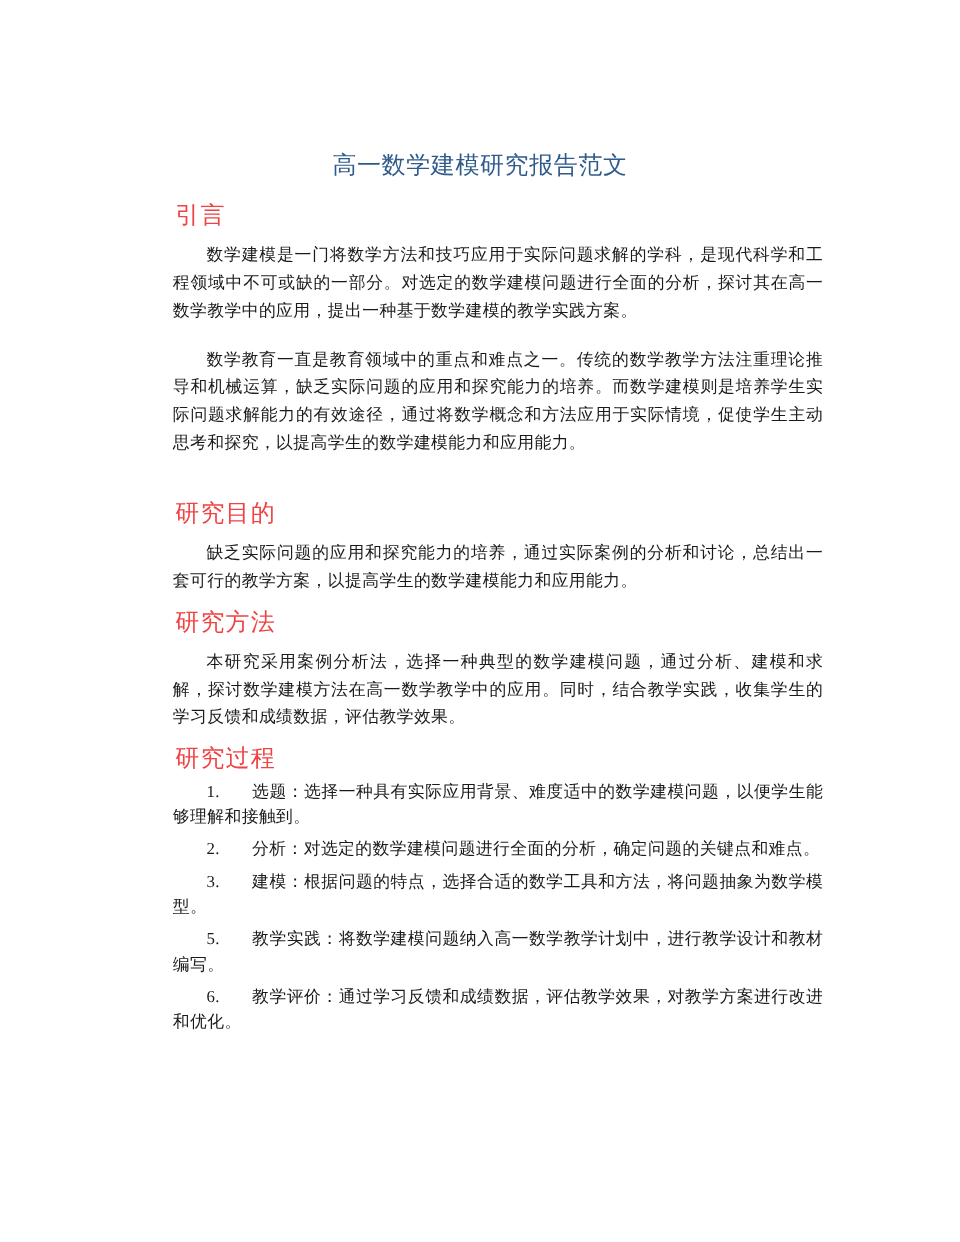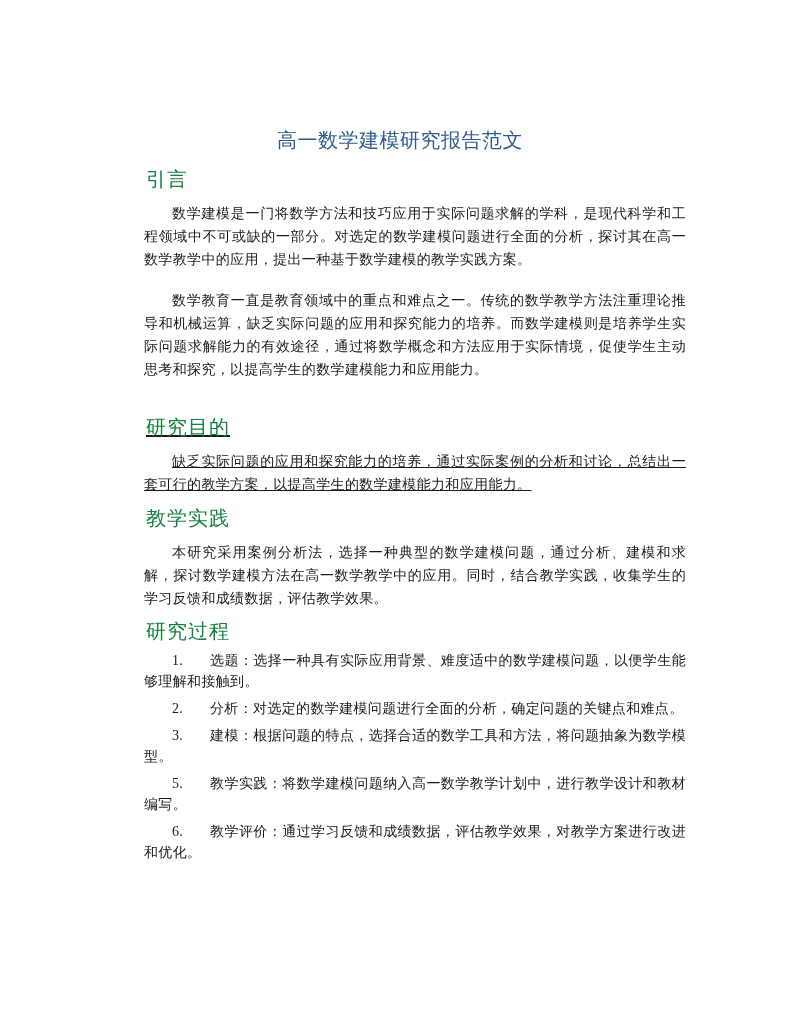--- a/index.html
+++ b/index.html
@@ -20,38 +20,38 @@
       left: 144px;
       top: 0;
       width: 542px;
     }
     .doc-title {
       position: absolute;
       top: 127px;
       left: 0;
       width: 512px;
       text-align: center;
-      font-family: Liberation Sans, sans-serif;
+      font-family: Liberation Mono, monospace;
       font-size: 20px;
       line-height: 26px;
       color: #2f5b8c;
       margin: 0;
       font-weight: normal;
       letter-spacing: 0.5px;
     }
     .section {
       position: absolute;
       left: 0;
       width: 542px;
     }
     .section-heading {
       font-family: "DejaVu Sans", "Liberation Sans", sans-serif;
       font-size: 20px;
       line-height: 26px;
-      color: #15803d;
+      color: #ef4444;
       margin: 0 0 0 2px;
       font-weight: normal;
       letter-spacing: 1px;
     }
     .para {
       margin: 10px 0 0 0;
       font-size: 14px;
       line-height: 23px;
       text-indent: 2em;
       text-align: justify;
@@ -86,27 +86,27 @@
 
   <div class="section" style="top:166px;">
     <h2 class="section-heading">引言</h2>
     <p class="para">数学建模是一门将数学方法和技巧应用于实际问题求解的学科，是现代科学和工程领域中不可或缺的一部分。对选定的数学建模问题进行全面的分析，探讨其在高一数学教学中的应用，提出一种基于数学建模的教学实践方案。</p>
   </div>
 
   <div class="section" style="top:279px;">
     <p class="para">数学教育一直是教育领域中的重点和难点之一。传统的数学教学方法注重理论推导和机械运算，缺乏实际问题的应用和探究能力的培养。而数学建模则是培养学生实际问题求解能力的有效途径，通过将数学概念和方法应用于实际情境，促使学生主动思考和探究，以提高学生的数学建模能力和应用能力。</p>
   </div>
 
-  <div class="section" style="top:414px;text-decoration:underline;">
+  <div class="section" style="top:414px;">
     <h2 class="section-heading">研究目的</h2>
     <p class="para">缺乏实际问题的应用和探究能力的培养，通过实际案例的分析和讨论，总结出一套可行的教学方案，以提高学生的数学建模能力和应用能力。</p>
   </div>
 
   <div class="section" style="top:505px;">
-    <h2 class="section-heading">教学实践</h2>
+    <h2 class="section-heading">研究方法</h2>
     <p class="para">本研究采用案例分析法，选择一种典型的数学建模问题，通过分析、建模和求解，探讨数学建模方法在高一数学教学中的应用。同时，结合教学实践，收集学生的学习反馈和成绩数据，评估教学效果。</p>
   </div>
 
   <div class="section" style="top:618px;">
     <h2 class="section-heading">研究过程</h2>
     <ol class="list">
       <li class="list-item">
         <span class="list-num">1.</span><span>选题：选择一种具有实际应用背景、难度适中的数学建模问题，以便学生能够理解和接触到。</span>
       </li>
       <li class="list-item">

